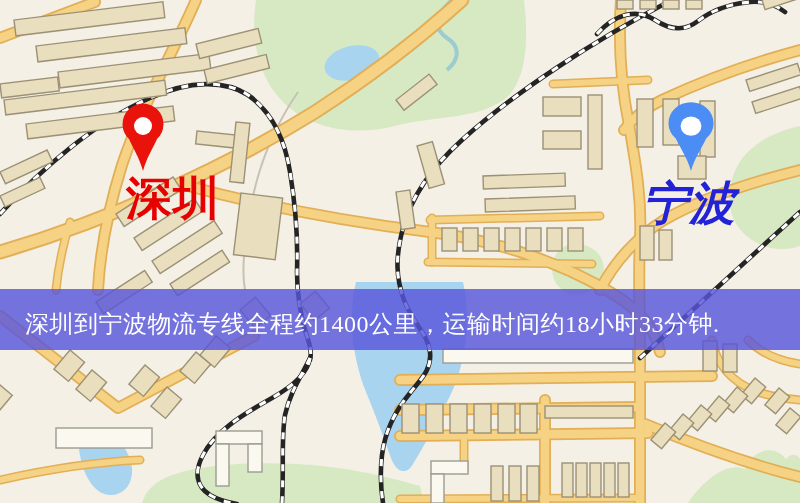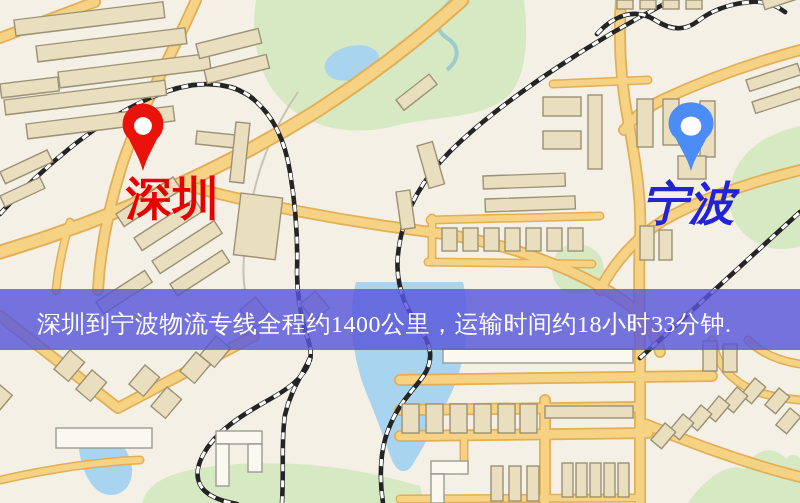--- a/index.html
+++ b/index.html
@@ -17,21 +17,21 @@
   .rld{fill:none;stroke:#ffffff;stroke-width:3.1px;stroke-dasharray:7 9;}
   .bd{fill:#e9dfbe;stroke:#9c9176;stroke-width:1.4px;}
   .bw{fill:#faf8ef;stroke:#9c9c92;stroke-width:1.4px;}
   .park{fill:#d7e9c3;}
   .water{fill:#a9d4ef;}
 
   
   .banner{position:absolute;left:0;top:289px;width:800px;height:61px;
           background:rgba(88,86,219,0.82);
           display:flex;align-items:center;box-sizing:border-box;
-          padding-left:37px;padding-top:9px;}
+          padding-left:25px;padding-top:9px;}
   .banner span{color:#ffffff;font-size:24px;letter-spacing:0.5px;white-space:nowrap;}
 
   
   .city-label{position:absolute;font-weight:bold;font-size:46px;line-height:1;
               letter-spacing:1px;white-space:nowrap;}
   .label-shenzhen{left:85px;top:176px;color:#e60000;margin-left:41px;}
   .label-ningbo{left:642px;top:181px;color:#2222d6;font-style:italic;}
 </style>
 </head>
 <body>

